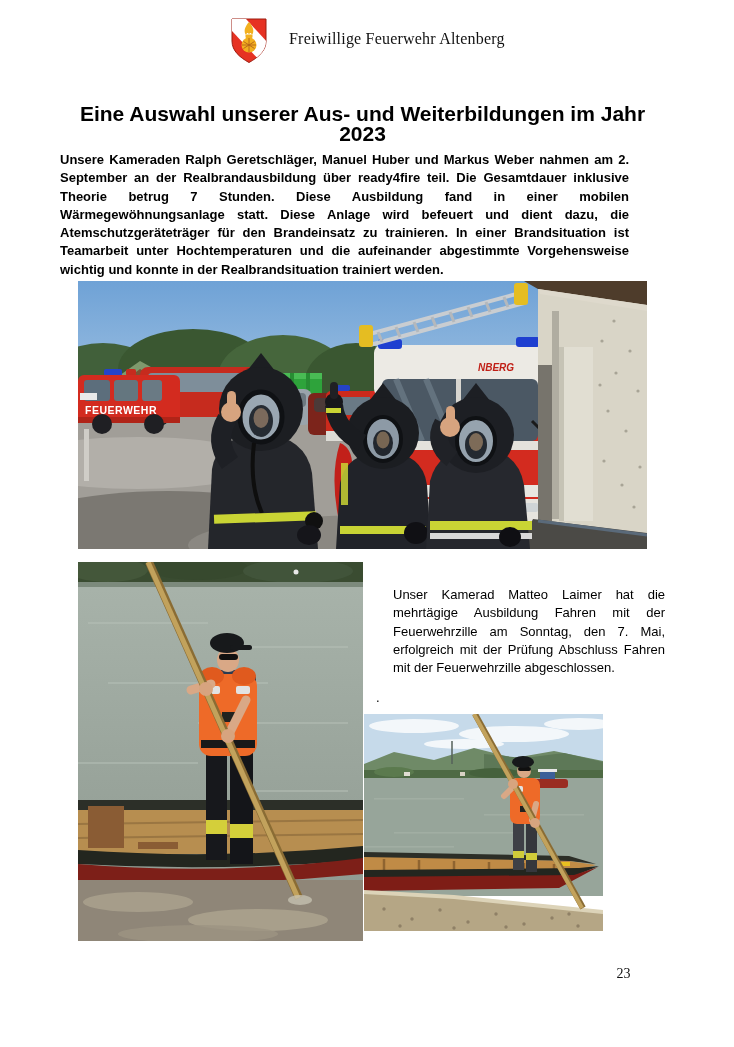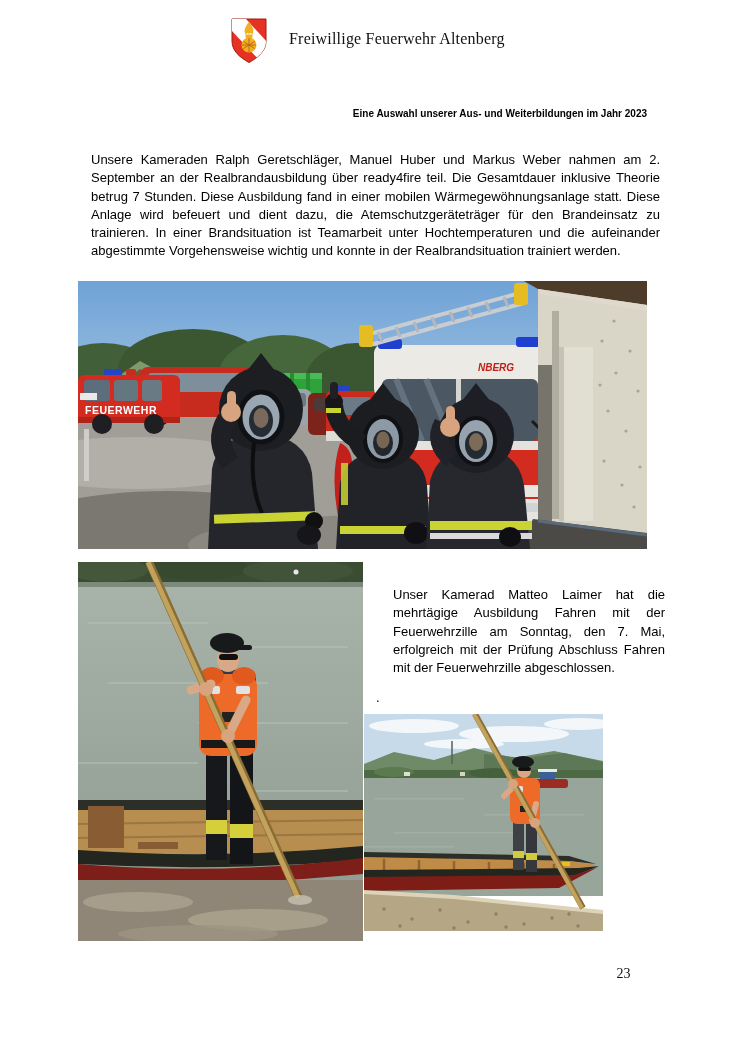--- a/index.html
+++ b/index.html
@@ -7,28 +7,28 @@
     position:relative;width:734px;height:1036px;background:#ffffff;
     font-family:"Liberation Sans", sans-serif;color:#000;overflow:hidden;
   }
   .abs{position:absolute;}
   .header-logo{left:230px;top:17px;width:38px;height:47px;}
   .header-title{
     left:289px;top:30px;font-family:"Liberation Serif", serif;
     font-size:16px;color:#111;letter-spacing:.2px;
   }
   .page-title{
-    left:78px;top:104px;width:569px;text-align:right;
-    font-weight:bold;font-size:10px;line-height:20px;color:#000;
+    left:78px;top:104px;width:569px;text-align:center;
+    font-weight:bold;font-size:21px;line-height:20px;color:#000;
   }
   .para{
     text-align:justify;text-align-last:left;font-size:13px;line-height:18.3px;
     color:#000;
   }
-  .para1{left:91px;top:151px;width:569px;}
+  .para1{left:60px;top:151px;width:569px;font-weight:bold;}
   .para2{left:393px;top:586px;width:272px;}
   .stray{left:376px;top:690px;font-size:13px;}
   .photo{display:block;}
   .photo1{left:78px;top:281px;}
   .photo2{left:78px;top:562px;}
   .photo3{left:364px;top:714px;}
   .page-number{
     left:600px;top:966px;width:47px;text-align:center;
     font-family:Liberation Serif, serif;font-size:14px;color:#111;
   }

